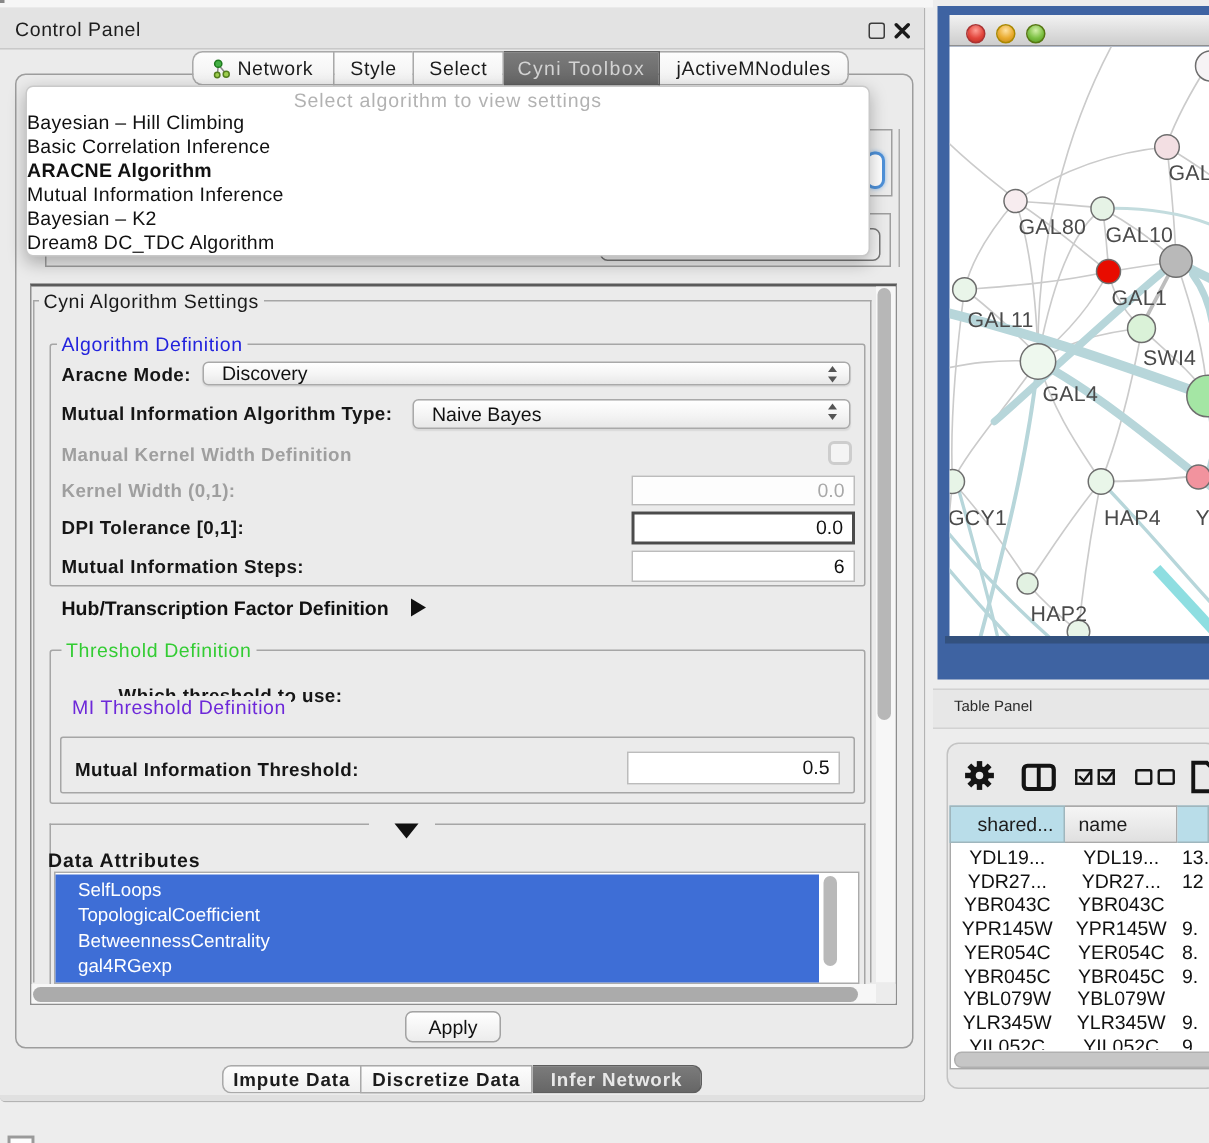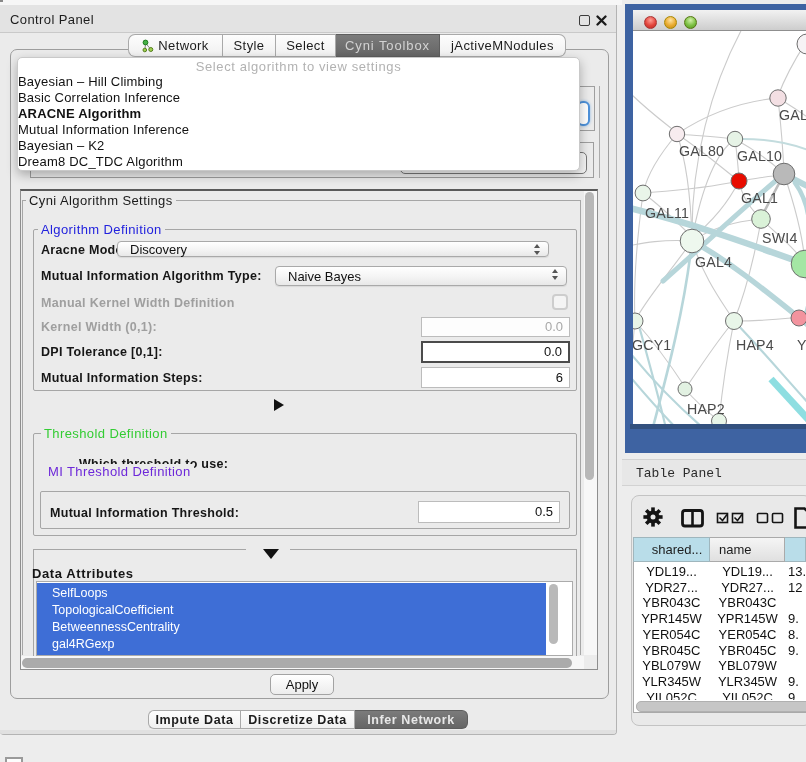--- a/index.html
+++ b/index.html
@@ -72,21 +72,21 @@
   <div class="abs" style="left:20px;top:189px;width:578px;height:481px;border:1px solid #8e8e8e;
        border-top:2px solid #5a5a5a;background:#ebebeb;box-sizing:border-box;"></div>
 
   <div class="abs" style="left:22px;top:200px;width:559px;height:455px;border:1px solid #a6a6a6;border-bottom:none;box-sizing:border-box;"></div>
   <div class="gl" style="left:26px;top:193px;color:#1a1a1a;">Cyni Algorithm Settings</div>
 
   <div class="grp" style="left:33px;top:229px;width:544px;height:162px;"></div>
   <div class="gl" style="left:38px;top:222px;color:#2222dd;">Algorithm Definition</div>
 
   <div class="lbl" style="left:41px;top:243px;">Aracne Mode:</div>
-  <div class="combo" style="left:117px;top:241px;width:432px;height:16px;">
+  <div class="combo" style="left:135px;top:241px;width:432px;height:16px;">
       <span class="t">Discovery</span>
     <div class="spin" style="right:7px;top:2px;">
         <div class="up"></div>
         <div class="dn"></div>
       </div>
     </div>
 
   <div class="lbl" style="left:41px;top:269px;">Mutual Information Algorithm Type:</div>
   <div class="combo" style="left:275px;top:266px;width:292px;height:20px;">
       <span class="t">Naive Bayes</span>
@@ -102,20 +102,21 @@
 
   <div class="lblg" style="left:41px;top:320px;">Kernel Width (0,1):</div>
   <div class="field" style="left:421px;top:317px;width:149px;height:20px;line-height:18px;color:#a8a8a8;background:#fdfdfd;">0.0</div>
 
   <div class="lbl" style="left:41px;top:345px;">DPI Tolerance [0,1]:</div>
   <div class="field" style="left:421px;top:341px;width:149px;height:22px;line-height:18px;border:2px solid #4b4b4b;">0.0</div>
 
   <div class="lbl" style="left:41px;top:371px;">Mutual Information Steps:</div>
   <div class="field" style="left:421px;top:367px;width:149px;height:21px;line-height:19px;">6</div>
 
+  <div class="abs" style="left:41px;top:398px;font-size:13px;font-weight:bold;color:#111;">Hub/Transcription Factor Definition</div>
   <div class="abs" style="left:274px;top:399px;width:0;height:0;border-top:6.5px solid transparent;
        border-bottom:6.5px solid transparent;border-left:10px solid #111;"></div>
 
   <div class="grp" style="left:33px;top:433px;width:544px;height:103px;"></div>
   <div class="gl" style="left:41px;top:426px;color:#33cc33;text-align:center;">Threshold Definition</div>
 
   <div class="lbl" style="left:79px;top:457px;">Which threshold to use:</div>
 
   <div class="grp" style="left:40px;top:491px;width:530px;height:38px;"></div>
   <div class="gl" style="left:45px;top:464px;color:#6d28d9;text-align:right;">MI Threshold Definition</div>
@@ -251,21 +252,21 @@
         <text x="-1" y="319">GCY1</text>
         <text x="103" y="319">HAP4</text>
         <text x="164" y="319">YE</text>
         <text x="54" y="383">HAP2</text>
       </g>
     </svg>
   </div>
 
   <div class="abs" style="left:622px;top:459px;width:184px;height:27px;background:#e7e7e7;
        border-top:1px solid #d2d2d2;border-bottom:1px solid #d2d2d2;box-sizing:border-box;"></div>
-  <div class="abs" style="left:636px;top:466px;font-size:13px;color:#2b2b2b;font-family:Liberation Mono, monospace;">Table Panel</div>
+  <div class="abs" style="left:636px;top:466px;font-size:10px;color:#2b2b2b;">Table Panel</div>
 
   <div class="abs" style="left:631px;top:495px;width:181px;height:231px;background:#e9e9e9;
        border:1px solid #c3c3c3;border-radius:8px;box-sizing:border-box;"></div>
 
   <svg class="abs" style="left:631px;top:495px;" width="175" height="42" viewBox="0 0 175 42">
     <g transform="translate(22,22)" fill="#141414">
       <g>
         <rect x="-1.8" y="-9.6" width="3.6" height="4.4" transform="rotate(0)"></rect>
         <rect x="-1.8" y="-9.6" width="3.6" height="4.4" transform="rotate(45)"></rect>
         <rect x="-1.8" y="-9.6" width="3.6" height="4.4" transform="rotate(90)"></rect>

